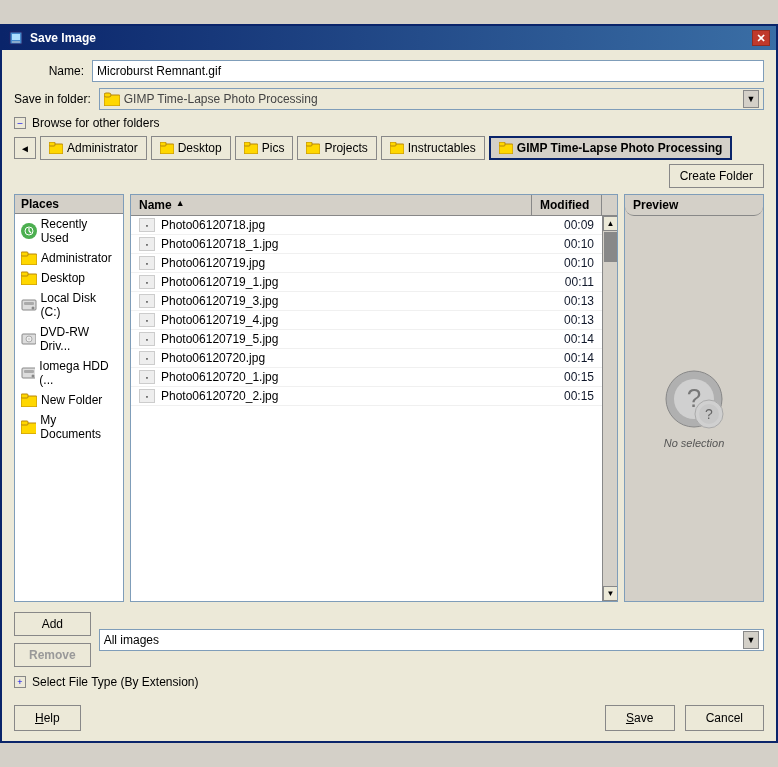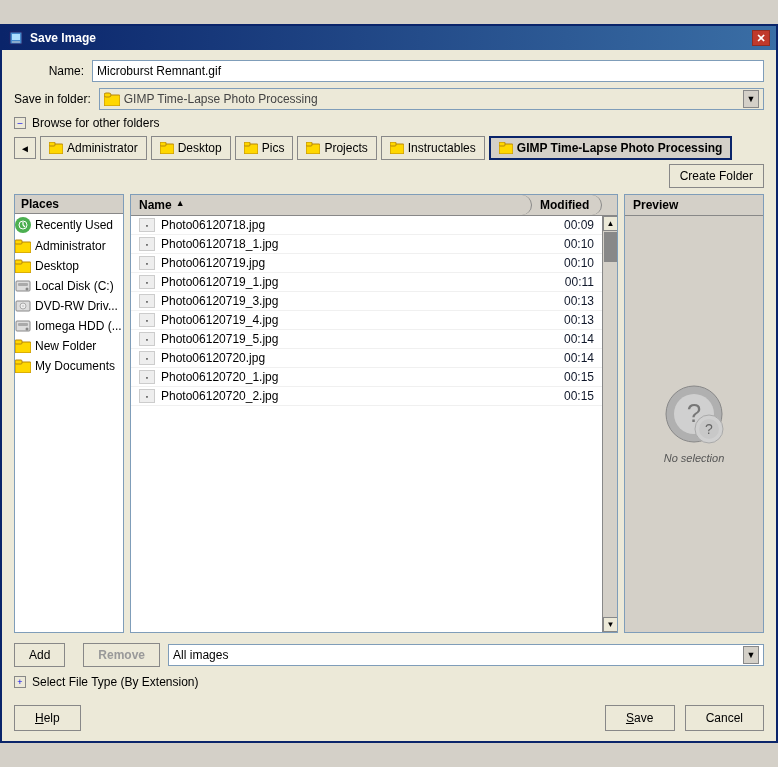--- a/index.html
+++ b/index.html
@@ -185,21 +185,21 @@
       overflow-y: auto;
     }
     .places-header {
       background: #d4d0c8;
       padding: 2px 6px;
       font-weight: bold;
       border-bottom: 1px solid #888;
       color: #000;
     }
     .places-item {
-      padding: 3px 0;
+      padding: 3px 6px;
       cursor: pointer;
       display: flex;
       align-items: center;
       gap: 4px;
       font-size: 12px;
     }
     .files-panel {
       flex: 1;
       border: 1px solid #7f9db9;
       background: white;
@@ -213,21 +213,20 @@
       border-bottom: 1px solid #888;
     }
     .files-header-col {
       padding: 3px 8px;
       font-weight: bold;
       border-right: 1px solid #888;
       cursor: pointer;
       display: flex;
       align-items: flex-start;
       gap: 4px;
-      border-radius: 10px;
     }
     .files-list {
       flex: 1;
       overflow-y: scroll;
     }
     .file-row {
       display: flex;
       align-items: center;
       padding: 2px 8px;
       cursor: pointer;
@@ -263,20 +262,21 @@
       display: flex;
       flex-direction: column;
       align-items: stretch;
     }
     .preview-header {
       background: #d4d0c8;
       padding: 3px 8px;
       font-weight: bold;
       border-bottom: 1px solid #888;
       color: #000;
+      border-radius: 9px;
     }
     .preview-content {
       flex: 1;
       display: flex;
       flex-direction: column;
       align-items: center;
       justify-content: center;
       gap: 8px;
       background: #d4d0c8;
     }
@@ -291,21 +291,22 @@
       font-style: italic;
     }
     .bottom-row {
       display: flex;
       align-items: center;
       gap: 8px;
       margin-top: 4px;
     }
     .add-remove-row {
       display: flex;
-      gap: 18px;
+      gap: 7px;
+      flex-direction: column;
     }
     .small-btn {
       height: 24px;
       padding: 2px 14px;
       background: #ece9d8;
       border: 1px solid #888;
       cursor: pointer;
       font-size: 12px;
     }
     .small-btn:disabled {

